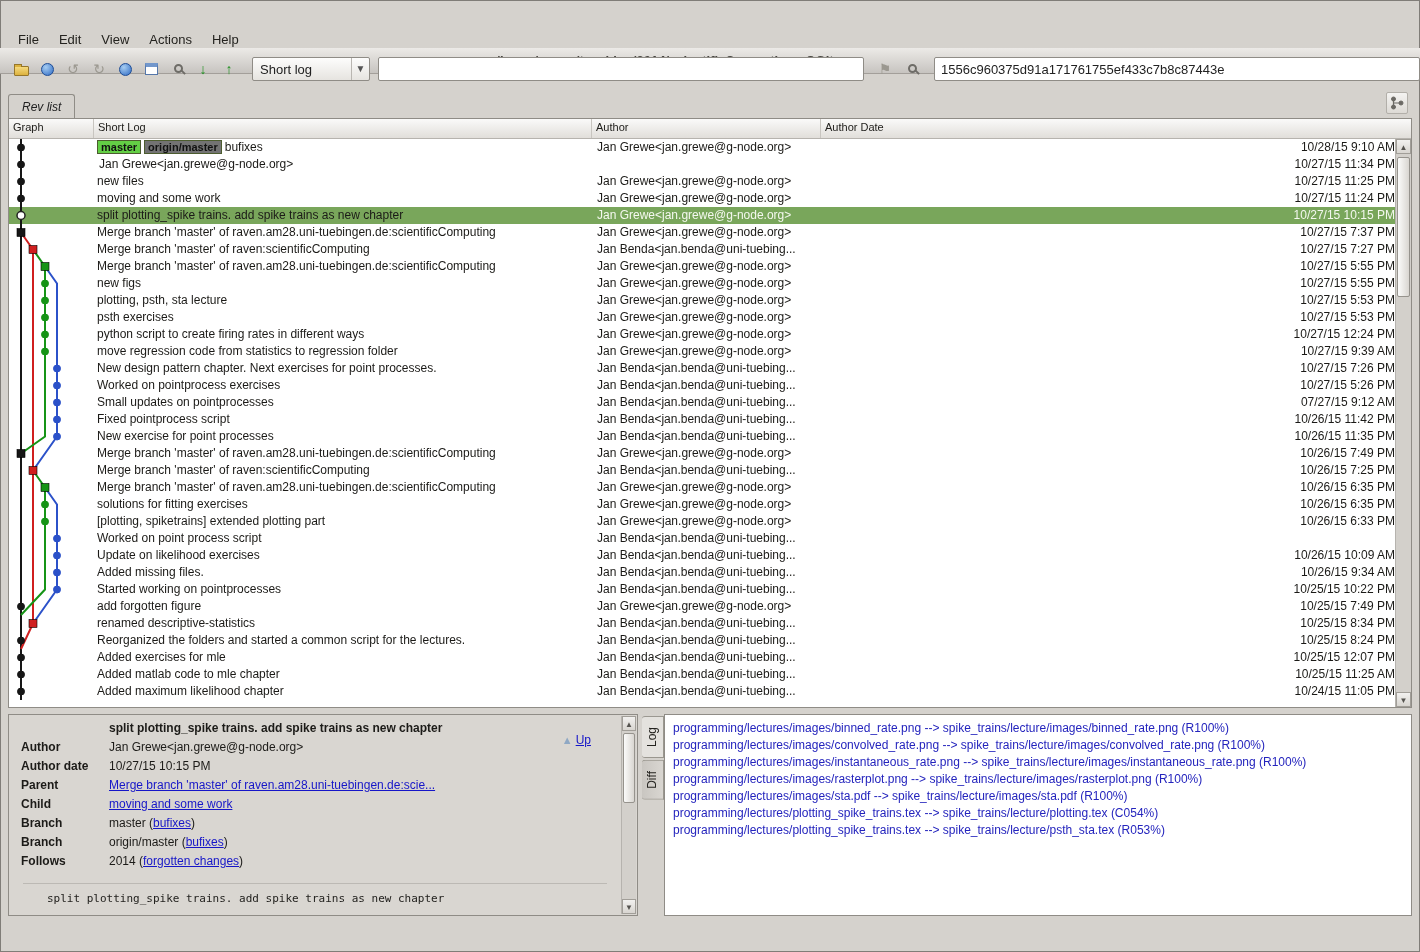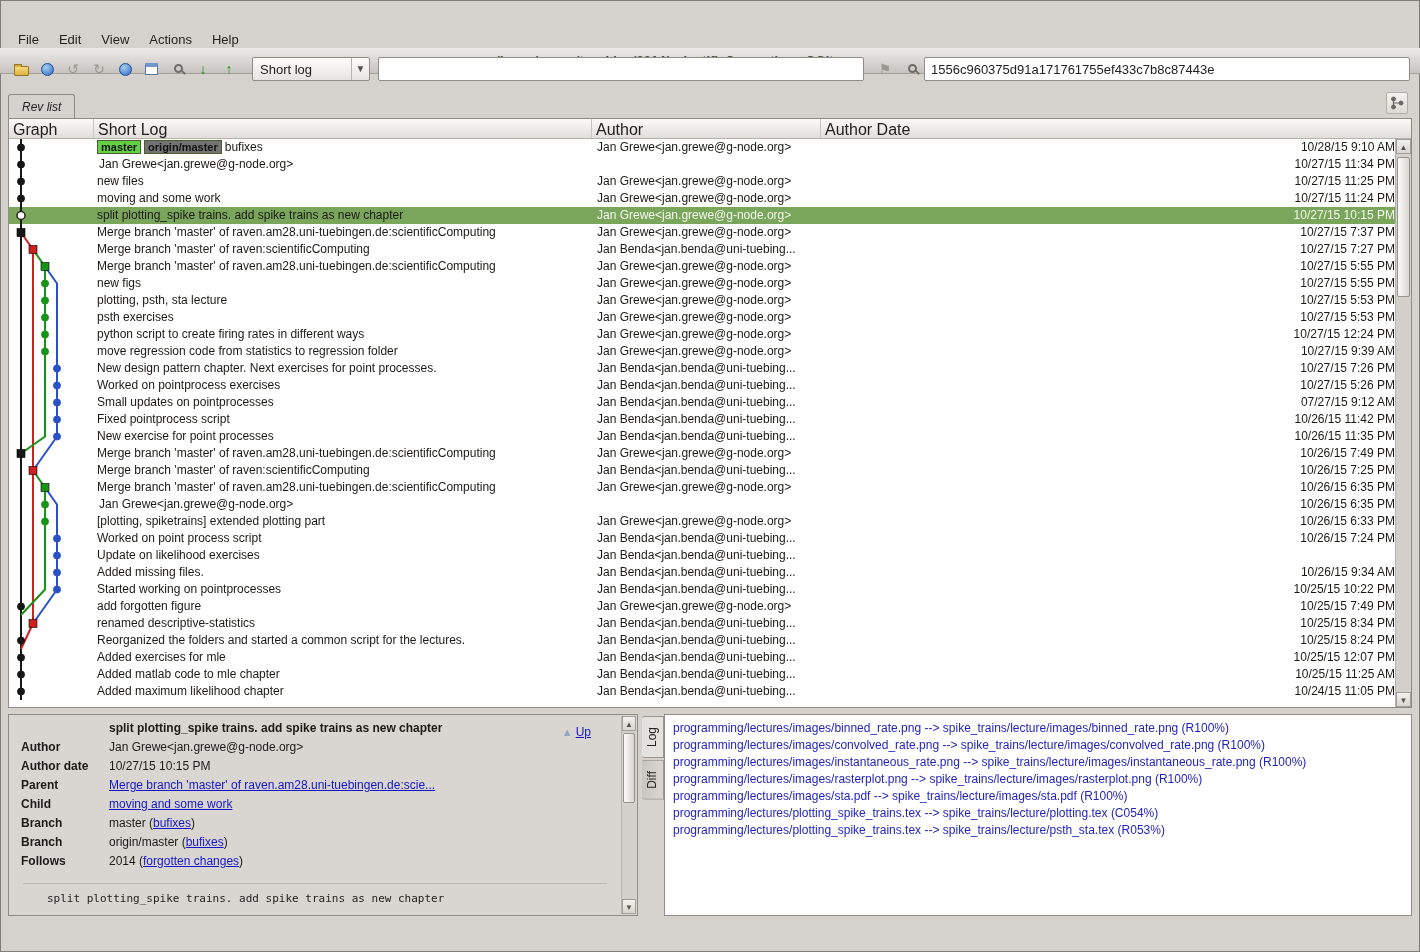--- a/index.html
+++ b/index.html
@@ -35,32 +35,32 @@
   .ic-mag { width:9px; height:9px; border:2px solid #6e6c67; border-radius:50%; position:relative; margin:-2px -2px 0 0; }
   .ic-mag::after { content:""; position:absolute; width:6px; height:2px; background:#6e6c67;
     transform:rotate(45deg); right:-5px; bottom:-2px; }
   .combo { margin-left:10px; width:118px; height:24px; border:1px solid #8f8c86; border-radius:2px;
     background:linear-gradient(#fdfdfc,#e6e4e0); display:flex; align-items:center; font-size:13px; }
   .combo-text { flex:1; padding-left:7px; color:#222; }
   .combo-arrow { width:18px; text-align:center; color:#555; font-size:10px; border-left:1px solid #b9b6b1; height:100%; line-height:22px; }
   .text-input { height:24px; border:1px solid #8f8c86; border-radius:2px; background:#fff; font-size:13px;
     padding:0 6px; font-family:"Liberation Sans",sans-serif; color:#222; }
   .filter-input { margin-left:8px; width:486px; }
-  .sha-input { width:486px; }
+  .sha-input { margin-left:10px; width:486px; }
   
   .tabbar { position:absolute; left:0; top:86px; right:0; height:32px;font-style:italic; }
   .tab { position:absolute; left:8px; bottom:0; padding:5px 13px 4px; font-size:12px; color:#222;
     background:#d5d2cd; border:1px solid #8f8c86; border-bottom:none; border-radius:3px 3px 0 0; }
   .tree-btn { position:absolute; right:12px; bottom:4px; width:22px; height:22px; border:1px solid #b2afa9;
     border-radius:2px; background:linear-gradient(#f4f3f1,#dddad5); display:flex; align-items:center; justify-content:center; }
   
   .rev-table { position:absolute; left:8px; top:118px; width:1404px; height:590px;
     background:#fff; border:1px solid #8f8c86; }
   .thead { display:flex; height:20px; background:linear-gradient(#fafaf9,#e1deda);
-    border-bottom:1px solid #b6b3ae; font-size:16px; color:#22211e; }
+    border-bottom:1px solid #b6b3ae; font-size:11px; color:#22211e; }
   .th { padding:2px 4px; border-right:1px solid #c8c5c0; white-space:nowrap; }
   .th-graph { width:85px; } .th-short { width:498px; } .th-author { width:229px; } .th-date { flex:1; border-right:none; }
   .rows { position:relative; height:561px; overflow:hidden; margin-right:16px; }
   .row { display:flex; height:17px; line-height:17px; font-size:12px; color:#1b1a17; white-space:nowrap; }
   .row.selected { background:#79a65b; }
   .row.selected .c-author, .row.selected .c-date { color:#f4f8ef; }
   .cell { overflow:hidden; }
   .c-graph { width:85px; flex:none; }
   .c-subject { width:498px; flex:none; padding-left:3px; }
   .c-author { width:229px; flex:none; padding-left:5px; }
@@ -75,21 +75,21 @@
   .sarrow { position:absolute; left:0; width:15px; height:15px; text-align:center; font-size:8px; line-height:15px; color:#55534f;
     background:linear-gradient(#f2f1ef,#d8d5d0); border:1px solid #a19e98; }
   .sarrow.up { top:0; } .sarrow.down { bottom:0; }
   .vthumb { position:absolute; left:1px; right:1px; top:18px; height:140px;
     background:linear-gradient(90deg,#fbfbfa,#d9d6d1); border:1px solid #96938d; border-radius:2px; }
   
   .bottom { position:absolute; left:8px; top:714px; width:1404px; height:202px; display:flex; }
   .detail-panel { width:630px; position:relative; background:#d9d6d1; border:1px solid #8f8c86; padding:4px 18px 0 12px; }
   .dtitle-row { position:relative; height:19px; line-height:19px; }
   .dtitle { padding-left:88px; font-size:12px; font-weight:bold; color:#1c1b18; white-space:nowrap; overflow:hidden; display:block; }
-  .up-link { position:absolute; right:28px; top:4px; font-size:12px; color:#1616c8; text-decoration:underline; }
+  .up-link { position:absolute; right:28px; top:12px; font-size:12px; color:#1616c8; text-decoration:underline; }
   .up-arrow { color:#8fa8c4; text-decoration:none; display:inline-block; margin-right:3px; font-size:11px; }
   .dfield { display:flex; height:19px; line-height:19px; font-size:12px; color:#1c1b18; white-space:nowrap; }
   .dlabel { width:88px; font-weight:bold; flex:none; }
   .dlink { color:#1616c8; text-decoration:underline; }
   .dmessage { position:absolute; left:14px; bottom:10px; font-family:"DejaVu Sans Mono",monospace;
     font-size:11px; color:#23221f; padding-left:24px; border-top:1px solid #bcb9b4; padding-top:8px; right:30px; }
   .dscroll { position:absolute; right:1px; top:1px; bottom:1px; width:15px; background:#d3d0cb; border-left:1px solid #b6b3ae; }
   .dthumb { position:absolute; left:1px; right:1px; top:17px; height:70px;
     background:linear-gradient(90deg,#fbfbfa,#d9d6d1); border:1px solid #96938d; border-radius:2px; }
   .right-group { margin-left:4px; flex:1; display:flex; }
@@ -309,39 +309,40 @@
     <span class="cell c-date">10/26/15 7:25 PM</span>
   </div>
       <div class="row">
     <span class="cell c-graph"></span>
     <span class="cell c-subject"><span class="subj-text">Merge branch 'master' of raven.am28.uni-tuebingen.de:scientificComputing</span></span>
     <span class="cell c-author">Jan Grewe&lt;jan.grewe@g-node.org&gt;</span>
     <span class="cell c-date">10/26/15 6:35 PM</span>
   </div>
       <div class="row">
     <span class="cell c-graph"></span>
+    <span class="cell c-subject"><span class="subj-text">solutions for fitting exercises</span></span>
     <span class="cell c-author">Jan Grewe&lt;jan.grewe@g-node.org&gt;</span>
     <span class="cell c-date">10/26/15 6:35 PM</span>
   </div>
       <div class="row">
     <span class="cell c-graph"></span>
     <span class="cell c-subject"><span class="subj-text">[plotting, spiketrains] extended plotting part</span></span>
     <span class="cell c-author">Jan Grewe&lt;jan.grewe@g-node.org&gt;</span>
     <span class="cell c-date">10/26/15 6:33 PM</span>
   </div>
       <div class="row">
     <span class="cell c-graph"></span>
     <span class="cell c-subject"><span class="subj-text">Worked on point process script</span></span>
     <span class="cell c-author">Jan Benda&lt;jan.benda@uni-tuebing...</span>
-    <span class="cell c-date">10/26/15 7:24 PM</span>
   </div>
       <div class="row">
     <span class="cell c-graph"></span>
     <span class="cell c-subject"><span class="subj-text">Update on likelihood exercises</span></span>
     <span class="cell c-author">Jan Benda&lt;jan.benda@uni-tuebing...</span>
+    <span class="cell c-date">10/26/15 10:09 AM</span>
   </div>
       <div class="row">
     <span class="cell c-graph"></span>
     <span class="cell c-subject"><span class="subj-text">Added missing files.</span></span>
     <span class="cell c-author">Jan Benda&lt;jan.benda@uni-tuebing...</span>
     <span class="cell c-date">10/26/15 9:34 AM</span>
   </div>
       <div class="row">
     <span class="cell c-graph"></span>
     <span class="cell c-subject"><span class="subj-text">Started working on pointprocesses</span></span>

